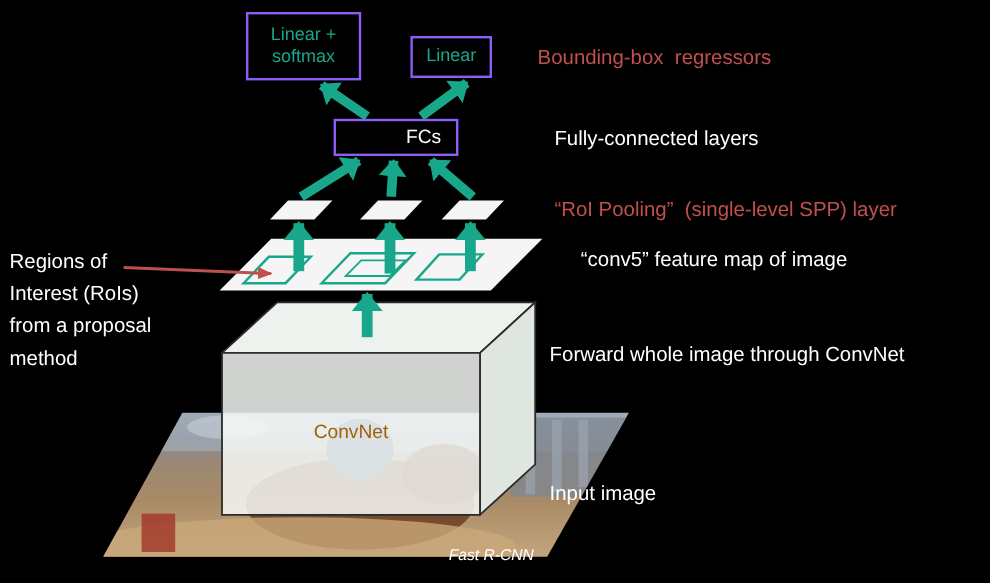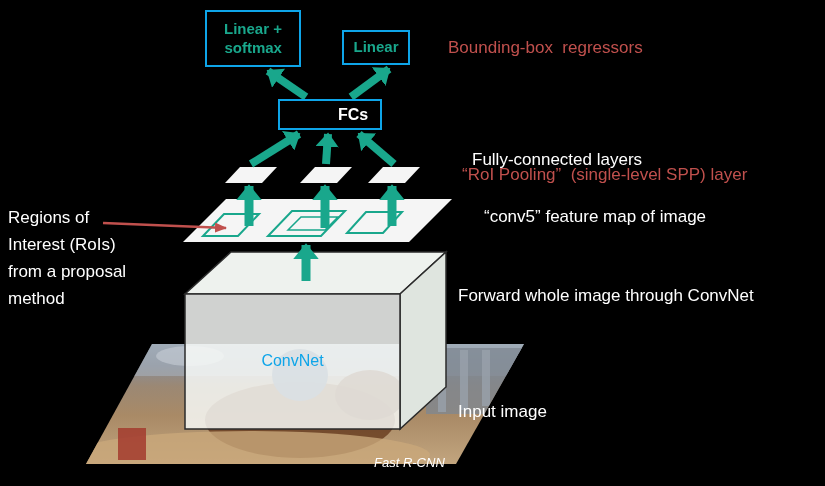--- a/index.html
+++ b/index.html
@@ -8,36 +8,35 @@
     position:relative; width:825px; height:486px; background:#000;
     font-family:"Liberation Sans", sans-serif; overflow:hidden;
   }
   svg.canvas { position:absolute; left:0; top:0; }
   .label {
     position:absolute; color:#fff; font-size:17px; line-height:1.3;
     white-space:pre-wrap;
   }
   .red { color:#c0504d; }
   .node {
-    position:absolute; border:2px solid #0ea5e9; color:#19a78c;
+    position:absolute; border:2px solid #8b5cf6; color:#19a78c;
     display:flex; align-items:center; justify-content:center;
-    text-align:right; font-size:15px; line-height:1.25; white-space:pre-wrap;
+    text-align:center; font-size:15px; line-height:1.25; white-space:pre-wrap;
     background:transparent;
-    font-weight:bold;
   }
   #node-linear-softmax { left:205px; top:10px; width:96px; height:57px; }
   #node-linear { left:342px; top:30px; width:68px; height:35px; }
   #node-fcs { left:278px; top:99px; width:104px; height:31px; color:#fff; font-size:16px;padding-left:46px; }
   #convnet-label {
     position:absolute; left:185px; top:352px; width:215px;
-    color:#0ea5e9; font-size:16px; text-align:center;
+    color:#a16207; font-size:16px; text-align:center;
   }
   #lbl-softmax { left:35px; top:22px; }
   #lbl-bbox { left:448px; top:37px;text-align:right; }
-  #lbl-fc { left:472px; top:105px;margin-top:44px; }
+  #lbl-fc { left:462px; top:105px; }
   #lbl-roipool { left:462px; top:164px; }
   #lbl-conv5 { left:462px; top:206px;margin-left:22px; }
   #lbl-rois { left:8px; top:204px; line-height:27px; }
   #lbl-forward { left:458px; top:285px; }
   #lbl-input { left:458px; top:401px; }
   #lbl-caption { left:374px; top:455px; font-size:13px; font-style:italic; }
 </style>
 </head>
 <body>
 

